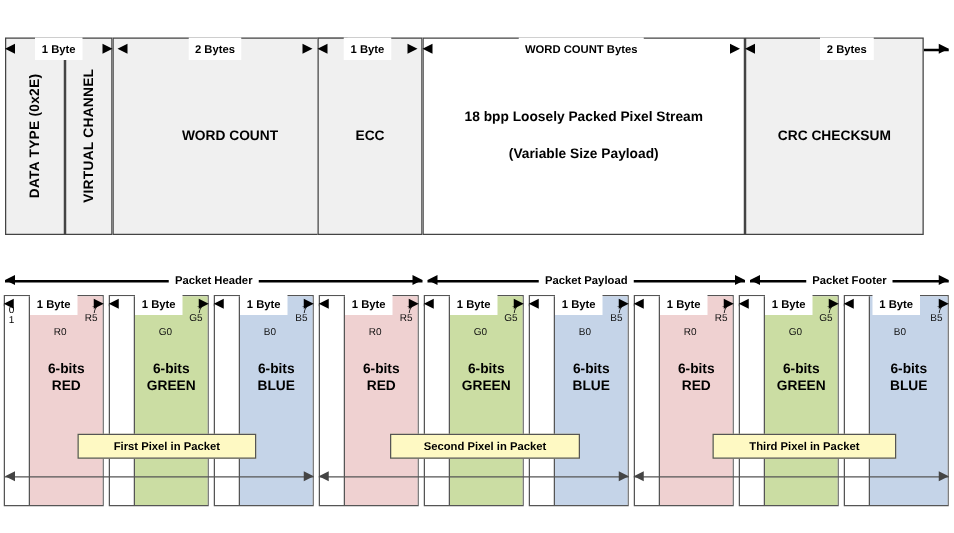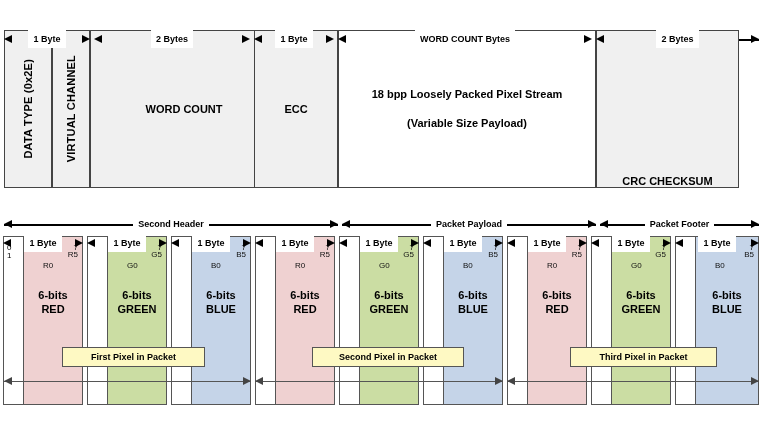--- a/index.html
+++ b/index.html
@@ -114,30 +114,30 @@
 </div>
 <div class="pbox" style="left:254px;width:84px;">
   <span>ECC</span>
 </div>
 <div class="pbox white" style="left:338px;width:258px;">
   <div class="two">
     <div>18 bpp Loosely Packed Pixel Stream</div>
     <div>(Variable Size Payload)</div>
   </div>
 </div>
-<div class="pbox" style="left:596px;width:143px;align-items:flex-end;">
+<div class="pbox" style="left:596px;width:143px;">
   <span>CRC CHECKSUM</span>
 </div>
 
 <div class="dimrow" style="left:0;top:191px;width:763px;">
   <div class="dimseg" style="left:4px;width:334px;">
     <div class="line"></div>
       <div class="ah l"></div>
       <div class="ah r"></div>
-    <div class="lbl">Second Header</div>
+    <div class="lbl">Packet Header</div>
   </div>
   <div class="dimseg" style="left:342px;width:254px;">
     <div class="line"></div>
       <div class="ah l"></div>
       <div class="ah r"></div>
     <div class="lbl">Packet Payload</div>
   </div>
   <div class="dimseg" style="left:600px;width:159px;">
     <div class="line"></div>
       <div class="ah l"></div>

